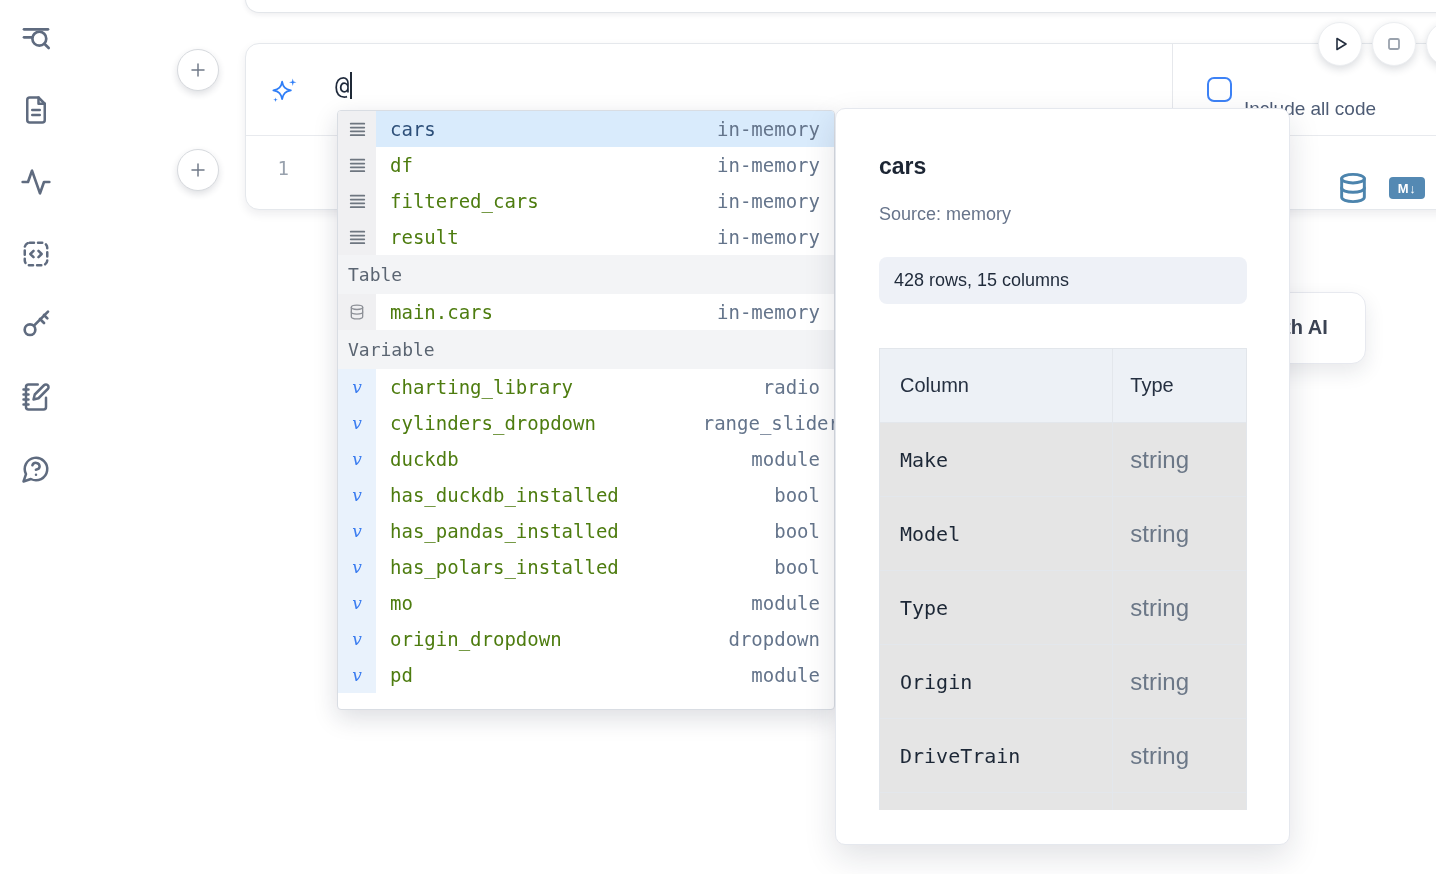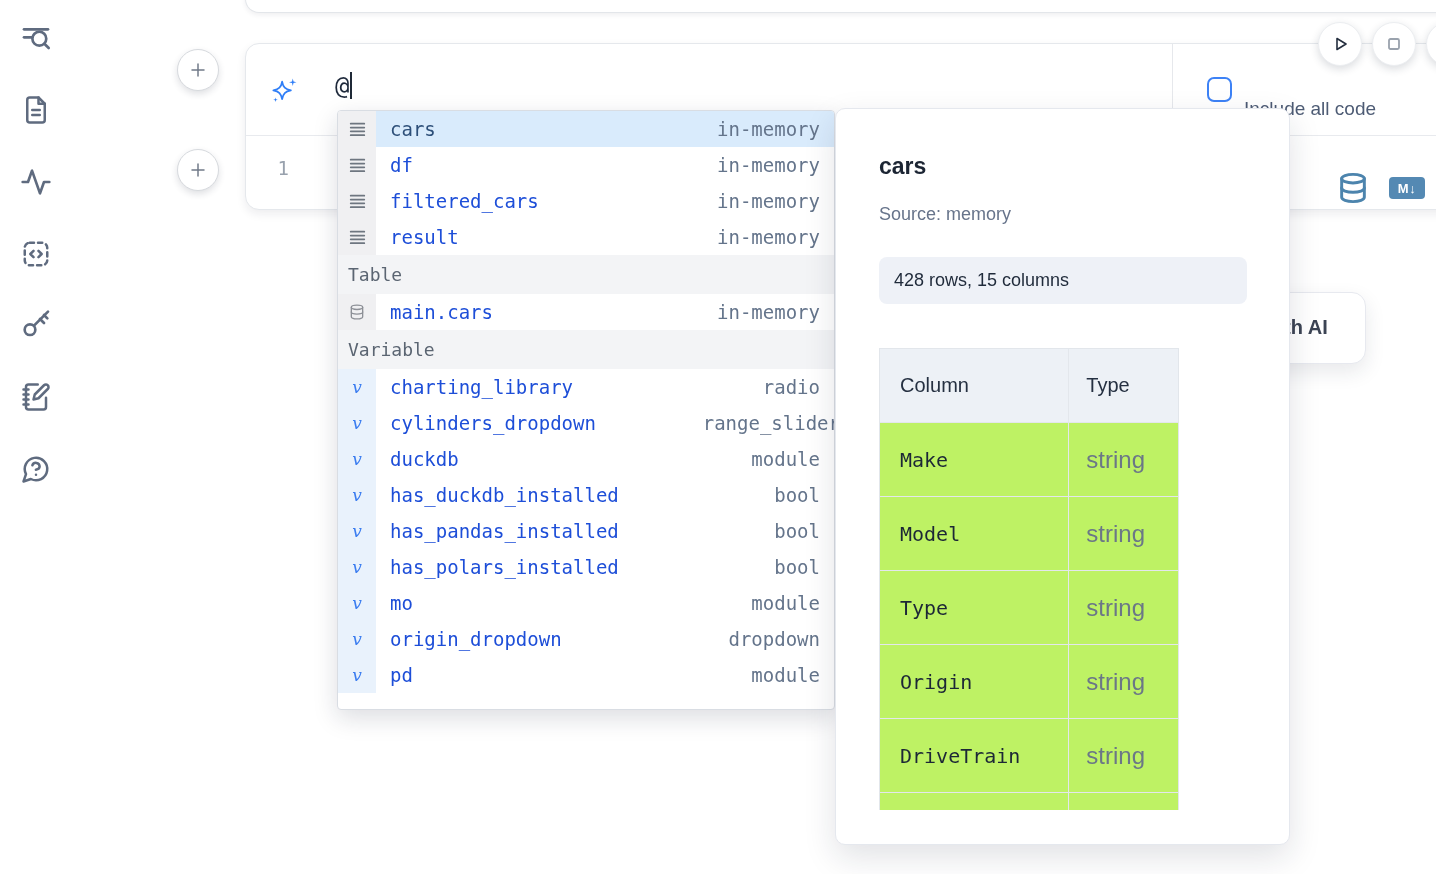--- a/index.html
+++ b/index.html
@@ -64,40 +64,40 @@
     font-size:19px; }
   .ac-header { height:39px; line-height:39px; background:#f3f4f6; color:#5b6572;
     padding-left:10px; font-size:18px; }
   .ac-row { height:36px; display:flex; align-items:center; cursor:pointer; }
   .ac-gutter { width:38px; height:36px; flex:0 0 38px; display:flex; align-items:center;
     justify-content:center; background:#f0f0f2; }
   .ac-row.kind-variable .ac-gutter { background:#e9f2fc; }
   .ac-main { flex:1; height:36px; display:flex; align-items:center; padding-left:14px;
     padding-right:14px; min-width:0; }
   .ac-row.selected .ac-main { background:#d9ebfc; }
-  .ac-name { color:#1d4ed8; white-space:nowrap; }
+  .ac-name { color:#4d7c0f; white-space:nowrap; }
   .ac-row.selected .ac-name { color:#2d4f79; }
   .ac-type { margin-left:auto; color:#64748b; white-space:nowrap; }
   .ac-type.t-over { margin-right:-20px; }
   .vg { font-family:"DejaVu Serif","Liberation Serif",serif; font-style:italic;
     color:#3b7df0; font-size:17px; }
 
   
   .panel { position:absolute; left:835px; top:108px; width:455px; height:737px;
     background:#fff; border:1px solid #e5e8ee; border-radius:10px;
     box-shadow:0 12px 32px rgba(20,30,55,.13); z-index:10; }
   .panel-title { position:absolute; left:43px; top:44px; font-size:23px; font-weight:bold; color:#1c2533; }
   .panel-source { position:absolute; left:43px; top:95px; font-size:18px; color:#67748b; }
   .panel-badge { position:absolute; left:43px; top:148px; width:368px; height:47px;
     background:#eef1f7; border-radius:8px; line-height:47px; padding-left:15px;
     font-size:18px; color:#1f2a3a; }
   .schema-wrap { position:absolute; left:43px; top:239px; width:368px; height:462px;
     overflow:hidden; }
-  .schema-table { width:300px; border:1px solid #e2e6eb; border-bottom:none; }
-  .schema-row { display:flex; height:74px; background:#bef264; border-bottom:1px solid #e3e7ec; }
+  .schema-table { width:368px; border:1px solid #e2e6eb; border-bottom:none; }
+  .schema-row { display:flex; height:74px; background:#e5e5e5; border-bottom:1px solid #e3e7ec; }
   .schema-row.head { background:#edf1f6; }
   .sc-col { width:234px; display:flex; align-items:center; padding-left:20px;
     border-right:1px solid #e3e7ec; }
   .sc-type { width:133px; display:flex; align-items:center; padding-left:17px; }
   .schema-row.head .sc-col, .schema-row.head .sc-type
     { font-size:20px; color:#253041; font-family:"Liberation Sans","DejaVu Sans",sans-serif; }
   .schema-row .cell-name { font-size:20px; color:#1c2736; }
   .schema-row .cell-type { font-size:24px; color:#6b7787; }
   .schema-row.partial { height:40px; }
 </style>

